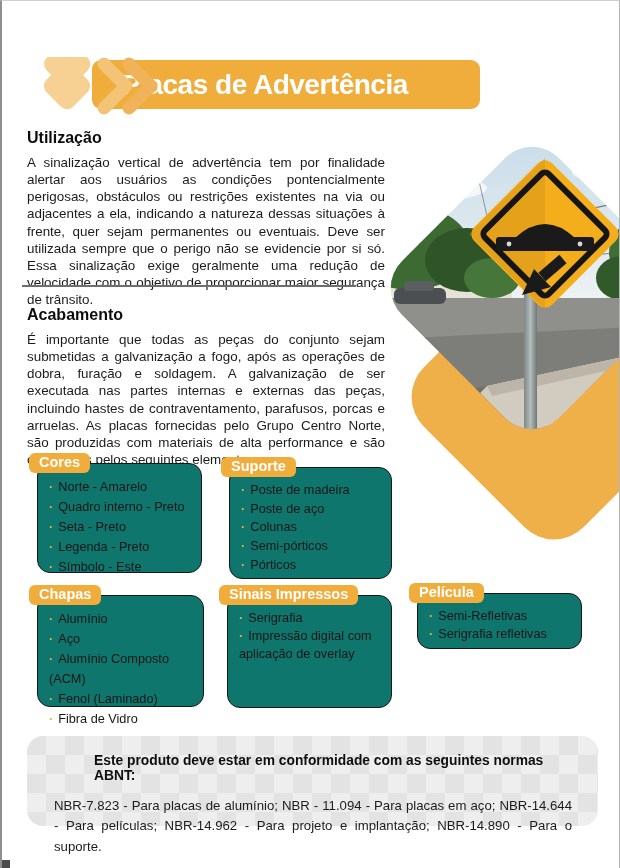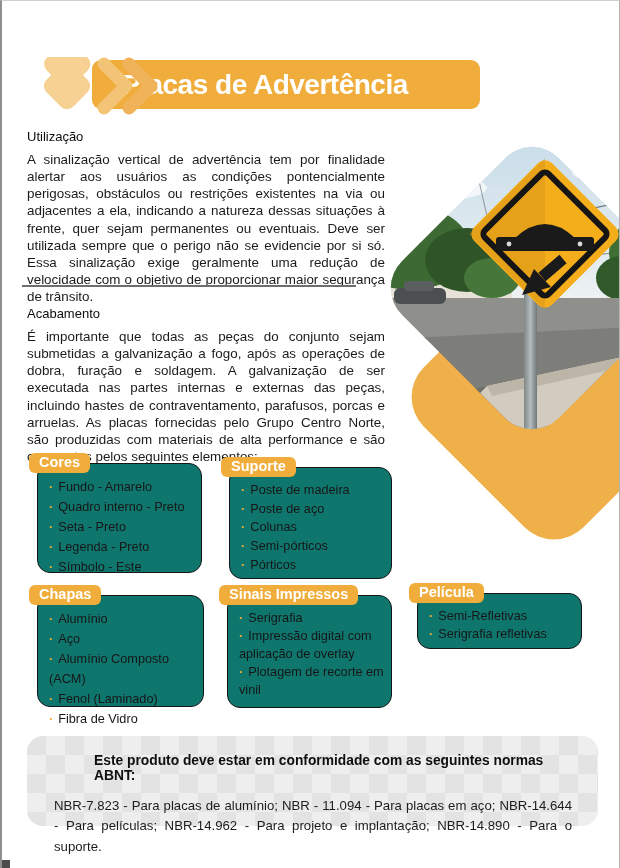--- a/index.html
+++ b/index.html
@@ -17,21 +17,21 @@
     position:absolute;left:90px;top:59px;width:388px;height:49px;
     background:#F0AD3C;border-radius:9px;z-index:1;
   }
   .banner h1{
     margin:0;padding-left:30px;line-height:49px;font-size:28px;
     font-weight:bold;color:#ffffff;letter-spacing:-0.5px;white-space:nowrap;
   }
   .ornament{position:absolute;left:30px;top:56px;z-index:2;}
   
   .textblock{position:absolute;left:25px;width:358px;color:#1b1b1b;}
-  .textblock h2{margin:0 0 7px 0;font-size:13px;font-weight:normal;color:#0d0d0d;}
+  .textblock h2{margin:0 0 7px 0;font-size:16px;font-weight:bold;color:#0d0d0d;}
   .textblock p{margin:0;font-size:13.4px;line-height:1.28;text-align:justify;}
   .divider{position:absolute;left:20px;top:284px;width:334px;height:2px;background:#6e6e6e;}
   
   .yellow-diamond{
     position:absolute;left:439px;top:283px;width:226px;height:226px;
     background:#EFAF49;border-radius:42px;transform:rotate(45deg);z-index:1;
   }
   .photo-diamond{
     position:absolute;left:419px;top:176px;width:222px;height:222px;
     border-radius:38px;transform:rotate(45deg);overflow:hidden;z-index:2;
@@ -150,21 +150,21 @@
           <path d="M191,131 L170,149" stroke="#1a1a1a" stroke-width="11"></path>
           <polygon points="150,167 179,159 162,141" fill="#1a1a1a"></polygon>
         </g>
       </svg>
     </div>
   </div>
 
   <div class="infobox" style="left:35px;top:462px;width:165px;height:110px;">
     <div class="tab">Cores</div>
     <ul>
-      <li>Fundo - Amarelo</li>
+      <li>Norte - Amarelo</li>
       <li>Quadro interno - Preto</li>
       <li>Seta - Preto</li>
       <li>Legenda - Preto</li>
       <li>Símbolo - Este</li>
     </ul>
   </div>
 
   <div class="infobox" style="left:227px;top:466px;width:163px;height:112px;">
     <div class="tab">Suporte</div>
     <ul style="line-height:1;">
@@ -185,21 +185,20 @@
       <li>Fenol (Laminado)</li>
       <li>Fibra de Vidro</li>
     </ul>
   </div>
 
   <div class="infobox" style="left:225px;top:594px;width:165px;height:113px;">
     <div class="tab">Sinais Impressos</div>
     <ul>
       <li style="line-height:1.42;">Serigrafia</li>
       <li style="line-height:1.42;">Impressão digital com aplicação de overlay</li>
-      <li style="line-height:1.42;">Plotagem de recorte em vinil</li>
     </ul>
   </div>
 
   <div class="infobox" style="left:415px;top:592px;width:165px;height:56px;">
     <div class="tab">Película</div>
     <ul>
       <li style="line-height:1.45;">Semi-Refletivas</li>
       <li style="line-height:1.45;">Serigrafia refletivas</li>
     </ul>
   </div>

